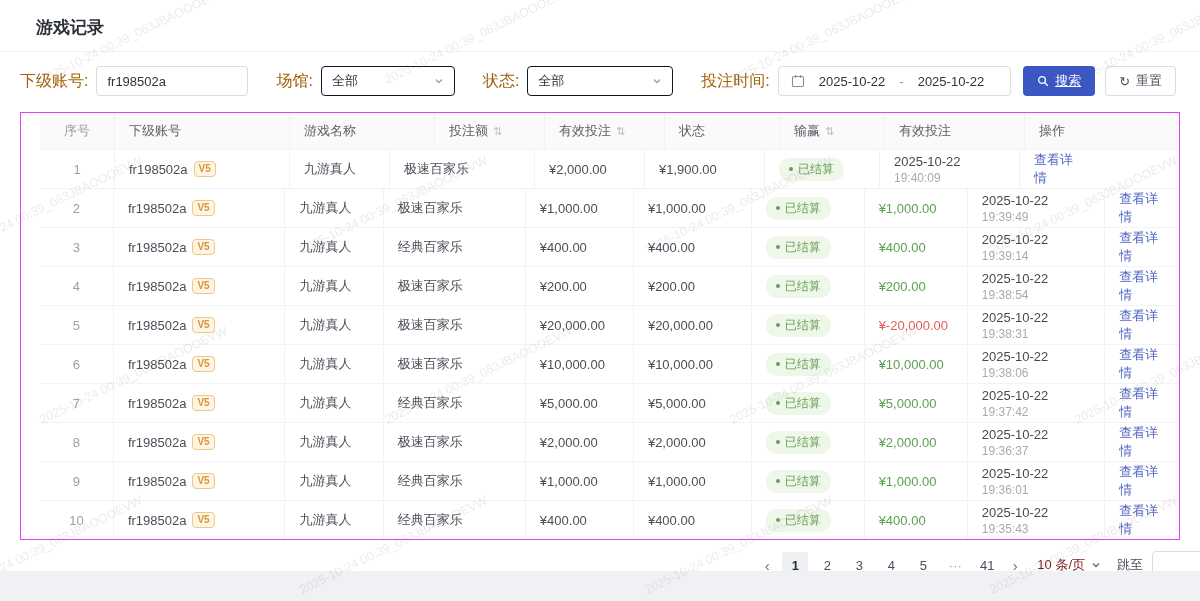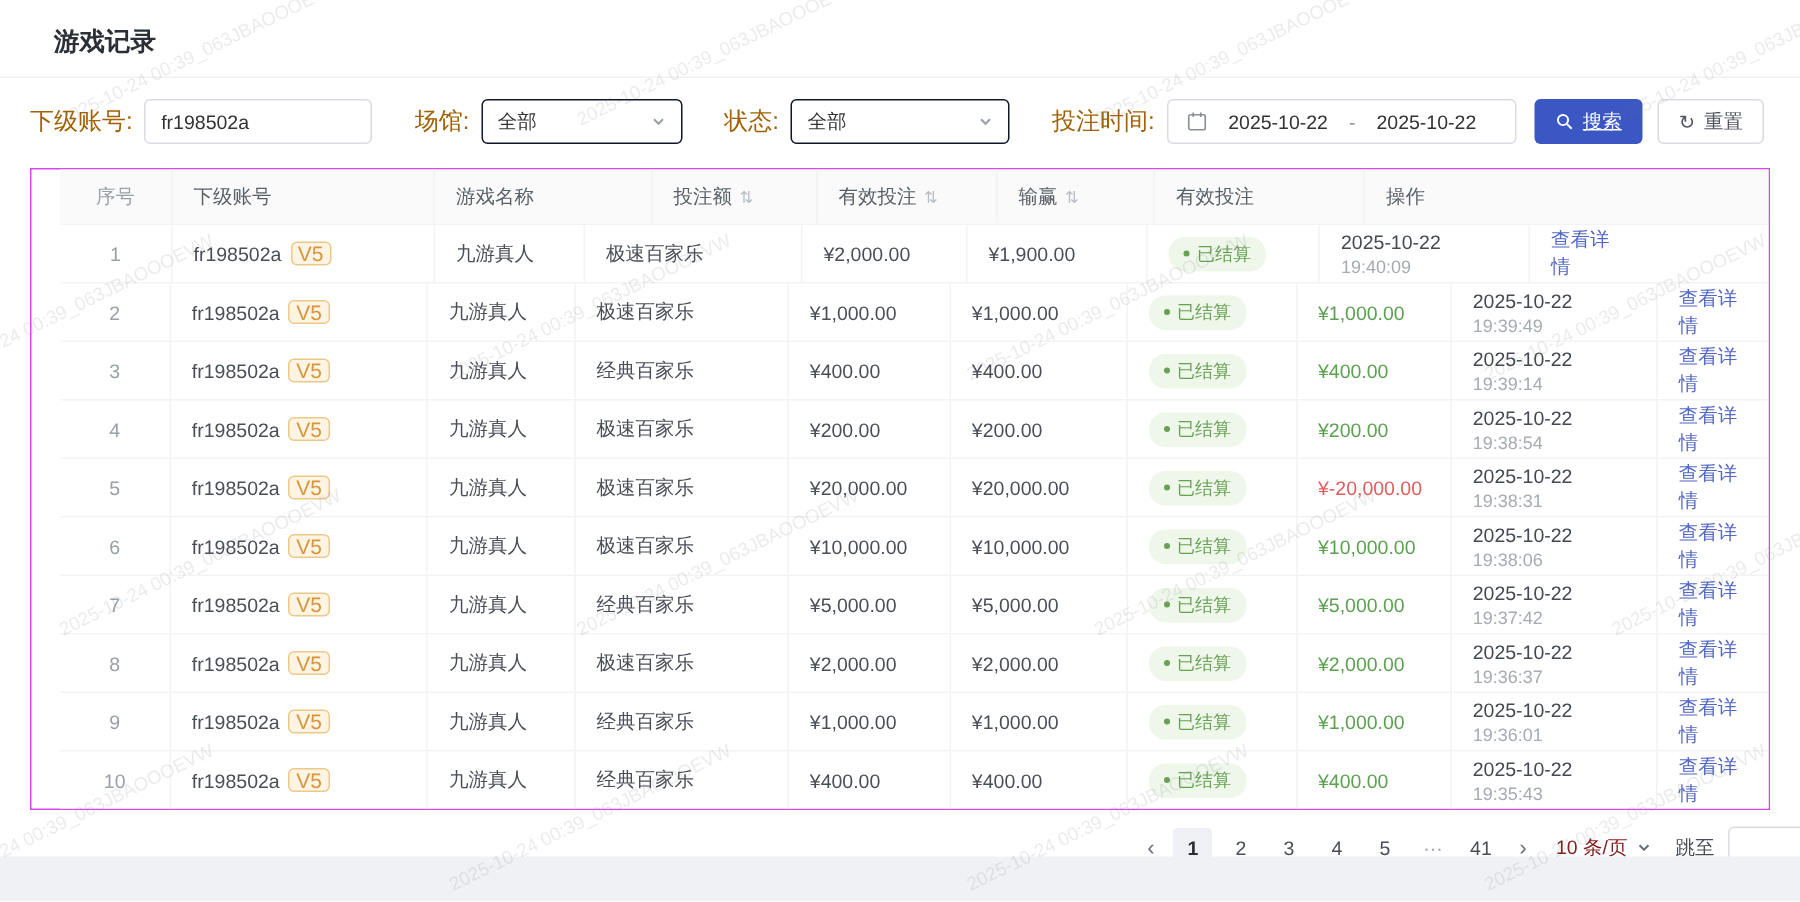--- a/index.html
+++ b/index.html
@@ -34,21 +34,21 @@
   .c-no { width: 75px; justify-content: center; color: #9aa0a8; }
   .c-account { width: 175px; }
   .c-venue { width: 100px; }
   .c-game { width: 145px; }
   .c-bet { width: 110px; }
   .c-valid { width: 120px; }
   .c-status { width: 115px; }
   .c-win { width: 105px; }
   .c-time { width: 140px; flex-direction: column; align-items: flex-start; justify-content: center; padding-top: 3px; padding-bottom: 3px; }
   .c-action { width: 75px; }
-  .vip-badge { margin-left: 6px; font-size: 14px; font-weight: normal; color: #d9953c; background: #fdf4e3; border: 1px solid #ecc989; border-radius: 4px; padding: 0 4px; line-height: 14px; text-align: right; }
+  .vip-badge { margin-left: 6px; font-size: 10px; font-weight: bold; color: #d9953c; background: #fdf4e3; border: 1px solid #ecc989; border-radius: 4px; padding: 0 4px; line-height: 14px; text-align: right; }
   .pill { display: inline-flex; align-items: center; gap: 5px; background: #eef7ea; color: #67a154; border-radius: 11px; padding: 3px 10px; font-size: 12px; }
   .pill .dot { width: 4px; height: 4px; border-radius: 50%; background: #67a154; }
   .c-win.win { color: #5ba150; }
   .c-win.loss { color: #e25c5c; }
   .date-line { color: #454a52; font-size: 13px; line-height: 16px; }
   .time-line { color: #a6abb3; font-size: 12px; line-height: 14px; margin-top: 1px; }
   .link { color: #5468c4; cursor: pointer; text-decoration: none; font-size: 13px; }
 
   .pagination { display: flex; align-items: center; justify-content: flex-end; padding: 11px 20px 0; margin-right: -26px; }
   .nav-btn { border: none; background: none; color: #6b707a; font-size: 15px; width: 24px; height: 28px; cursor: pointer; padding: 0; }
@@ -128,20 +128,21 @@
       <div class="th c-account">下级账号</div>
       <div class="th c-game">游戏名称</div>
       <div class="th c-bet">
         <span>投注额</span>
         <span class="sort-ic">⇅</span>
       </div>
       <div class="th c-valid">
         <span>有效投注</span>
         <span class="sort-ic">⇅</span>
       </div>
+      <div class="th c-status">状态</div>
       <div class="th c-win">
         <span>输赢</span>
         <span class="sort-ic">⇅</span>
       </div>
       <div class="th c-time">有效投注</div>
       <div class="th c-action">操作</div>
     </div>
     <div>
   <div class="tr">
     <div class="td c-no">1</div>

